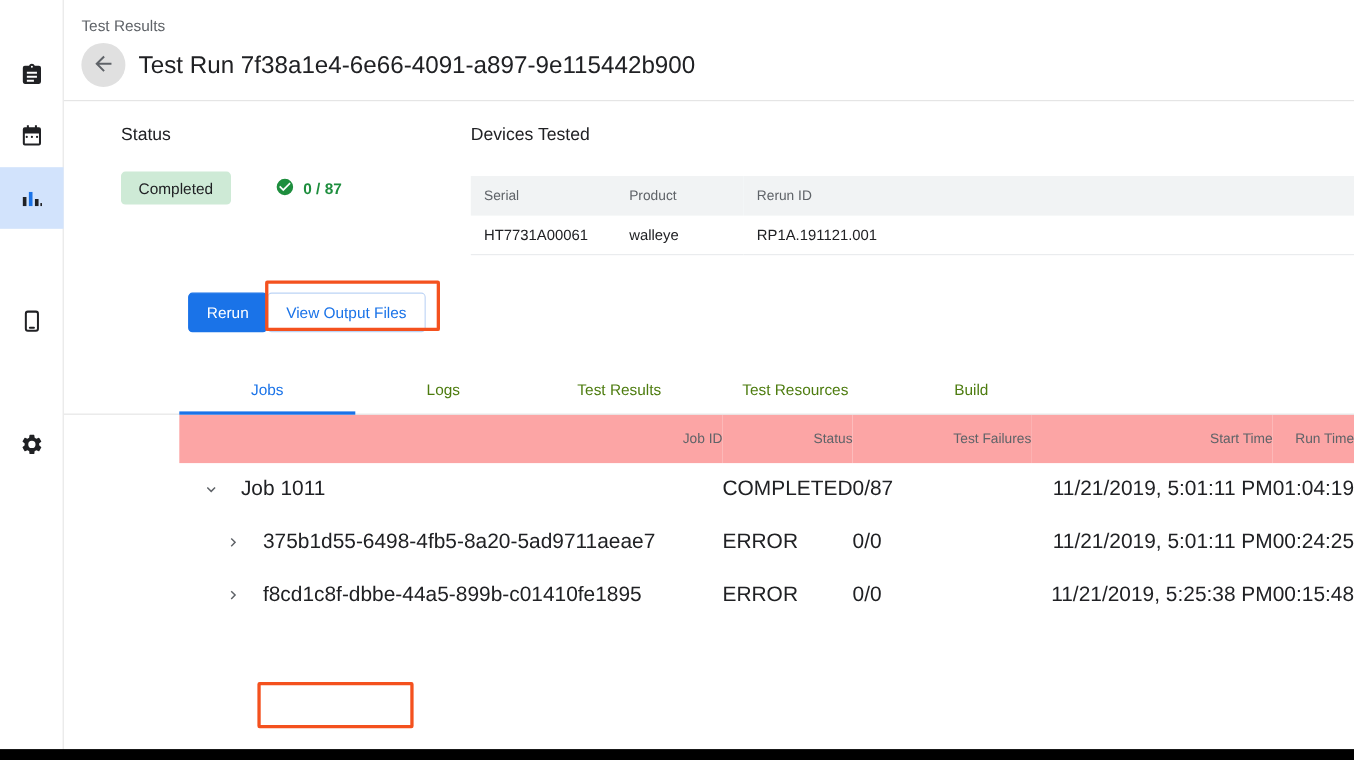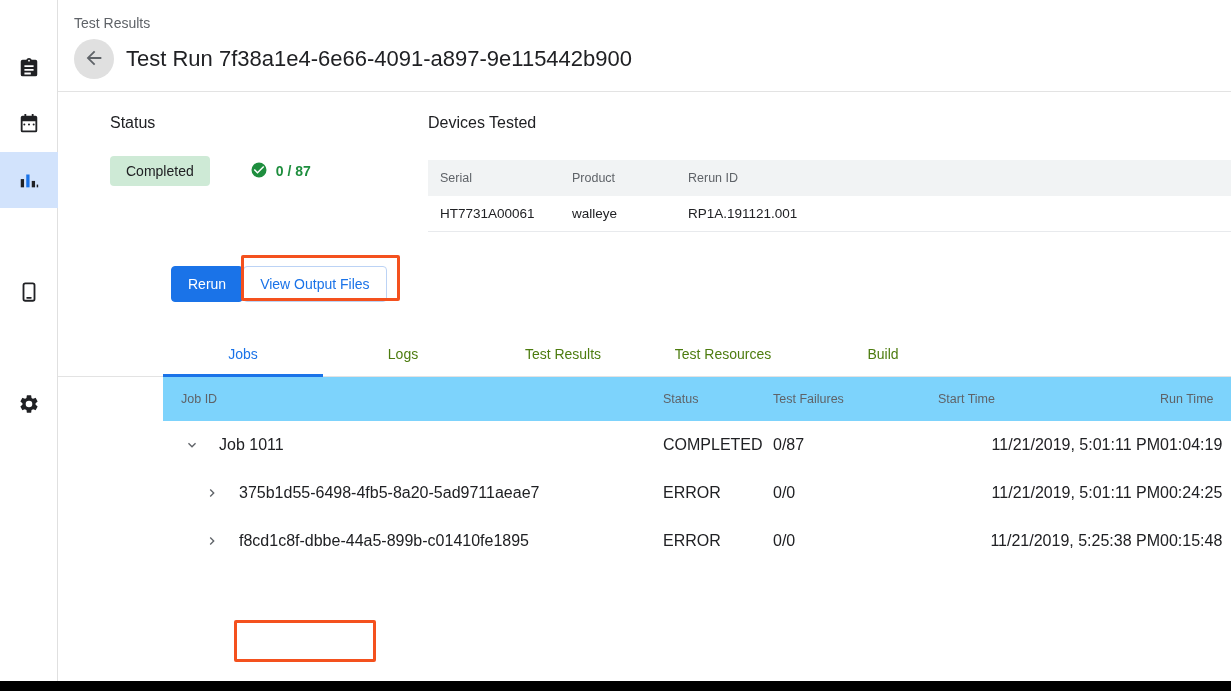--- a/index.html
+++ b/index.html
@@ -171,30 +171,30 @@
   .tab.active::after {
     content: ""; position: absolute;
     left: 0; right: 0; bottom: -1px; height: 3px;
     background: #1a73e8;
   }
 
   
   .jobs-wrap { padding-left: 105px; }
   .jobs-table { width: 100%; border-collapse: collapse; }
   .jobs-table th {
-    background: #7dd3fc; color: #5f6368;
+    background: #fca5a5; color: #5f6368;
     font-weight: 400; font-size: 12.5px;
-    text-align: left;
+    text-align: right;
     padding: 14px 0 14px 0;
     height: 44px;
   }
   .jobs-table td {
     padding: 0;
     height: 48px;
-    font-size: 16px; color: #202124;
+    font-size: 19px; color: #202124;
     vertical-align: middle;
   }
   .c-jobid { width: 500px; padding-left: 18px !important; }
   .c-status { width: 110px; }
   .c-fail { width: 165px; }
   .c-start { width: 222px; text-align: right; }
   .c-run { width: auto; }
 
   .cell-job { display: flex; align-items: center; }
   .chev {

